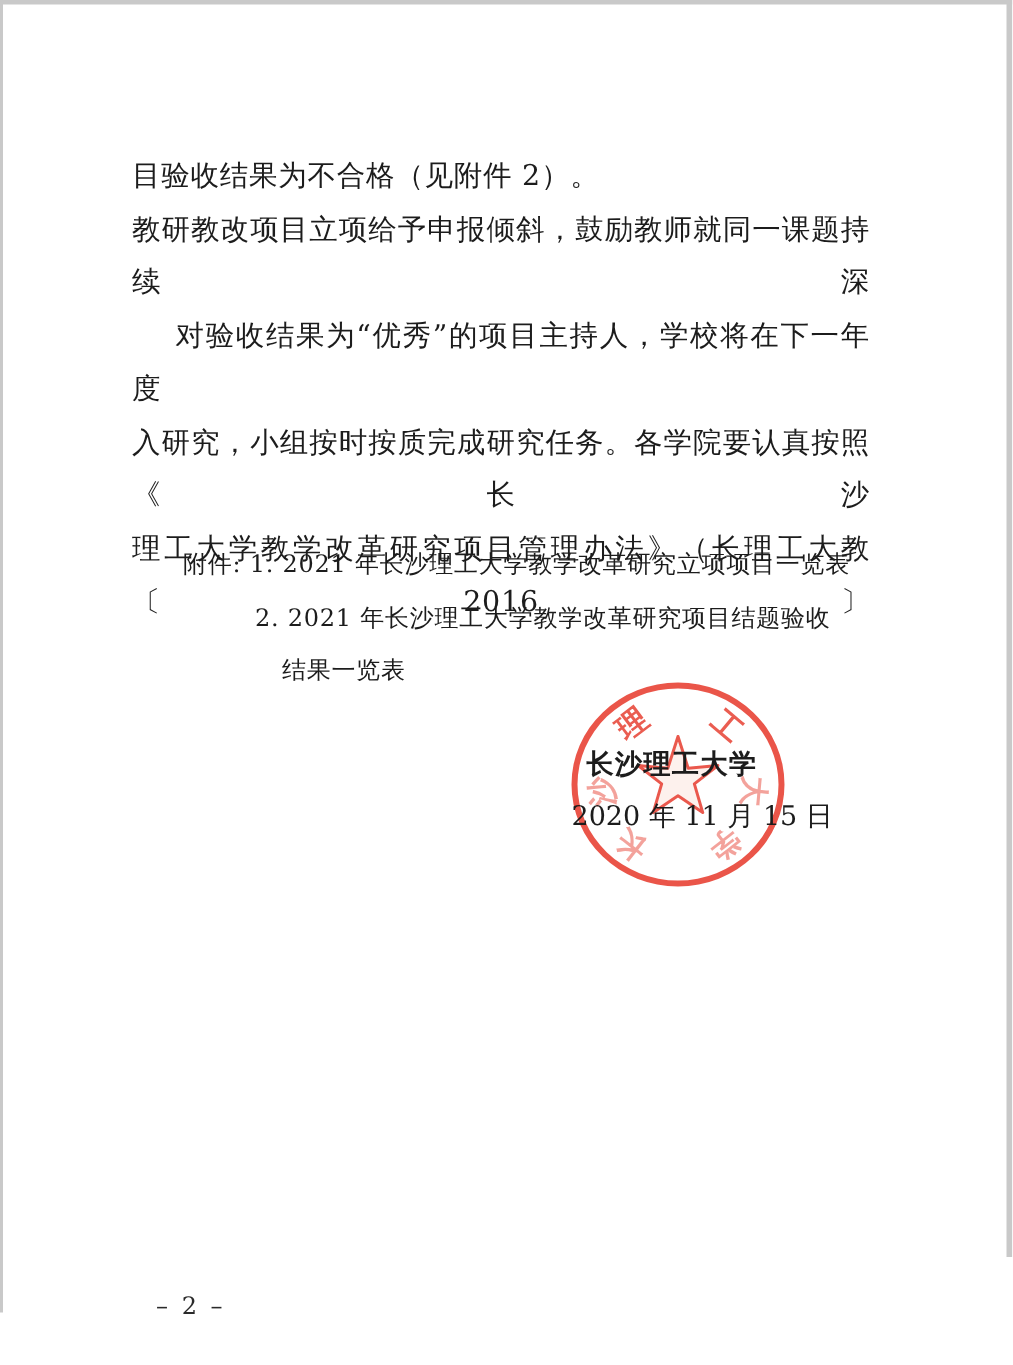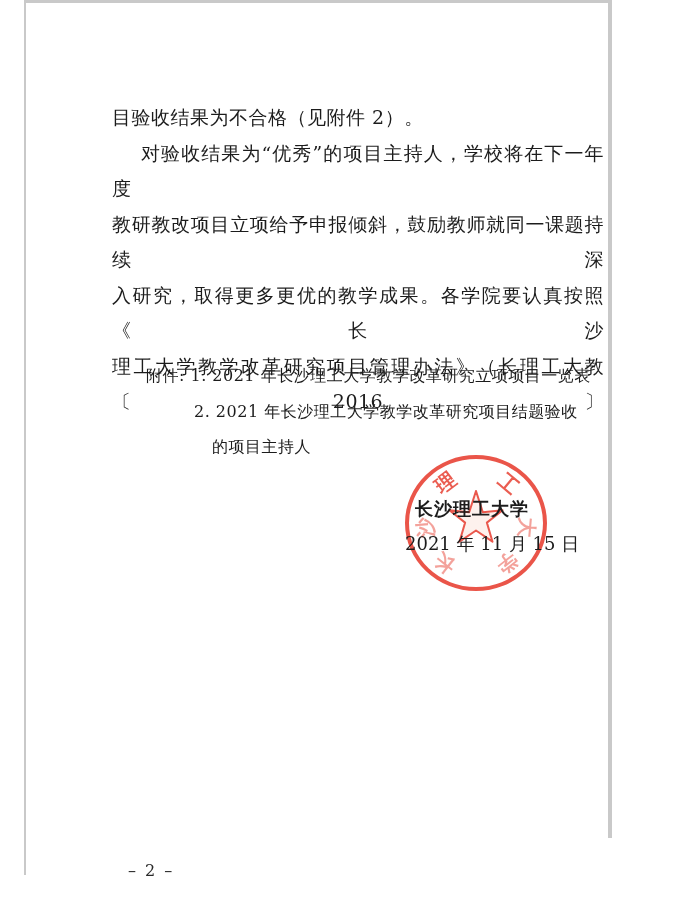--- a/index.html
+++ b/index.html
@@ -1,25 +1,24 @@
 <!DOCTYPE html>
 <html><head>
 <meta charset="utf-8">
 <style>
   * { margin: 0; padding: 0; box-sizing: border-box; }
   html, body { background: #ffffff; }
   .page {
     position: relative;
-    width: 588px;
+    width: 675px;
     height: 910px;
     background: #ffffff;
     overflow: hidden;
     font-family: "DejaVu Serif", "Liberation Serif", serif;
     color: #1c1c1c;
-    margin-left: 24px;
   }
   .edge { position: absolute; background: #c9c9c9; }
   .edge-left  { left: 0; top: 0; width: 2px; height: 875px; }
   .edge-top   { left: 0; top: 0; width: 675px; height: 3px; }
   .edge-right { right: 0; top: 0; width: 4px; height: 838px; }
 
   .body-text {
     position: absolute;
     top: 100px;
     left: 88px;
@@ -100,42 +99,42 @@
 </head>
 <body>
 
 <div class="page">
   <div class="edge edge-left"></div>
   <div class="edge edge-top"></div>
   <div class="edge edge-right"></div>
 
   <div class="body-text">
     <div class="body-line short">目验收结果为不合格（见附件 2）。</div>
+    <div class="body-line">教研教改项目立项给予申报倾斜，鼓励教师就同一课题持续深</div>
     <div class="body-line indent">对验收结果为“优秀”的项目主持人，学校将在下一年度</div>
-    <div class="body-line">教研教改项目立项给予申报倾斜，鼓励教师就同一课题持续深</div>
-    <div class="body-line">入研究，取得更多更优的教学成果。各学院要认真按照《长沙</div>
+    <div class="body-line">入研究，小组按时按质完成研究任务。各学院要认真按照《长沙</div>
     <div class="body-line">理工大学教学改革研究项目管理办法》（长理工大教〔2016〕</div>
   </div>
 
   <div class="attachments">
     <div class="attach-line1">附件: 1. 2021 年长沙理工大学教学改革研究立项项目一览表</div>
     <div class="attach-line2">2. 2021 年长沙理工大学教学改革研究项目结题验收</div>
-    <div class="attach-line3">的项目主持人</div>
+    <div class="attach-line3">结果一览表</div>
   </div>
 
   <div class="seal">
     <div class="seal-ring"></div>
     <span class="seal-char faded" style="--a:-142deg">长</span>
     <span class="seal-char faded" style="--a:-95deg">沙</span>
     <span class="seal-char clear" style="--a:-37deg">理</span>
     <span class="seal-char clear" style="--a:40deg">工</span>
     <span class="seal-char faded" style="--a:95deg">大</span>
     <span class="seal-char faded" style="--a:142deg">学</span>
     <svg class="seal-star" width="60" height="58" viewBox="0 0 60 58">
       <polygon points="30,2 36.8,23.2 56.6,21.3 40.9,33.6 46.5,52.7 30,41.5 13.5,52.7 19.1,33.6 3.4,21.3 23.2,23.2" fill="#fdf0ec" stroke="#e8473a" stroke-width="2" stroke-linejoin="round" opacity="0.9"></polygon>
     </svg>
   </div>
 
   <div class="sig-org">长沙理工大学</div>
-  <div class="sig-date">2021 年 11 月 15 日</div>
+  <div class="sig-date">2020 年 11 月 15 日</div>
 
   <div class="page-number">– 2 –</div>
 </div>
 
 </body></html>

